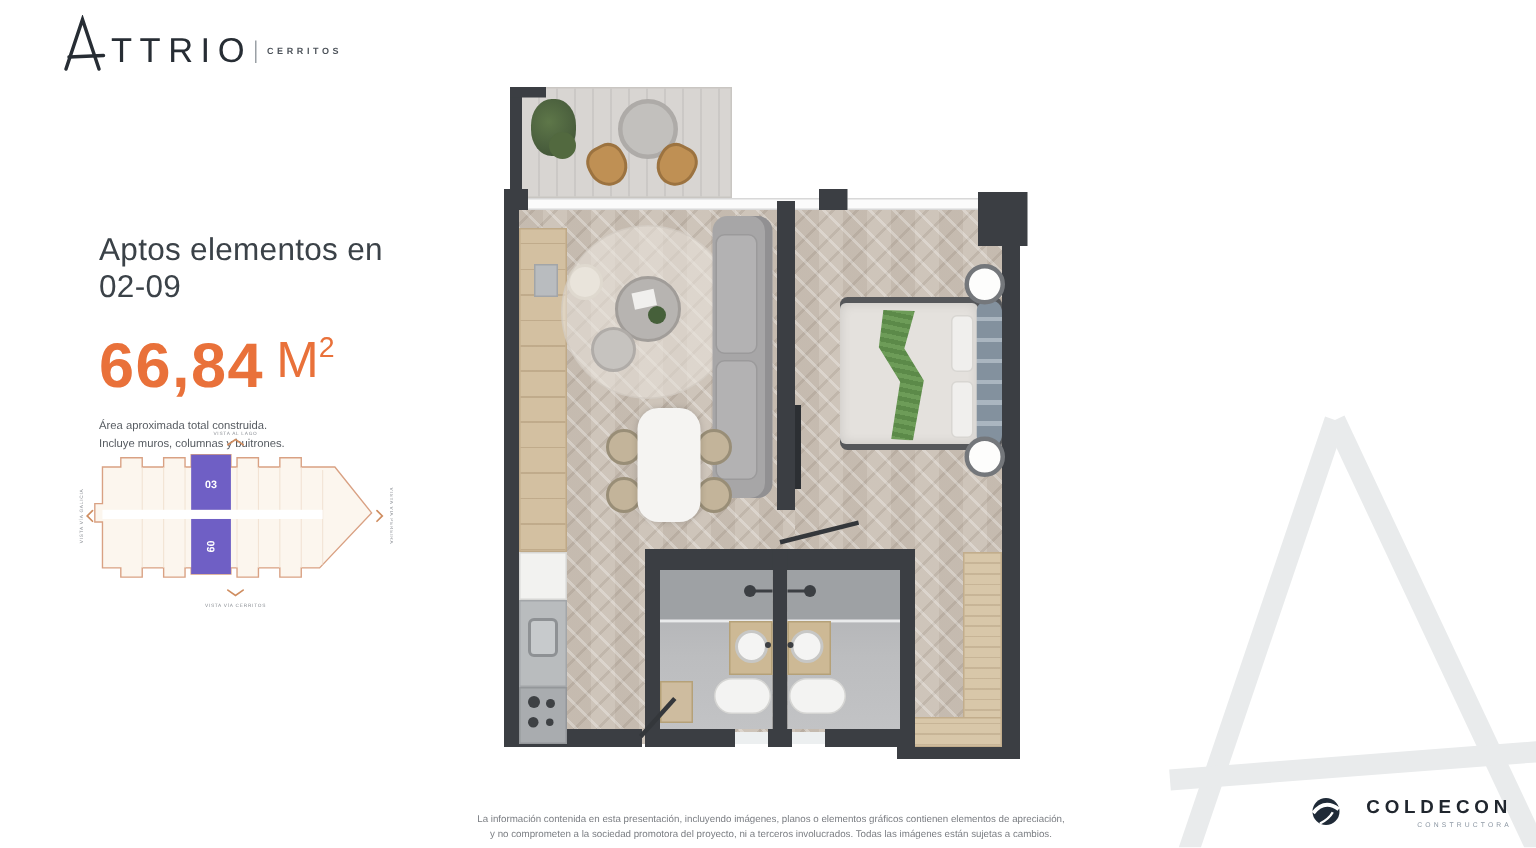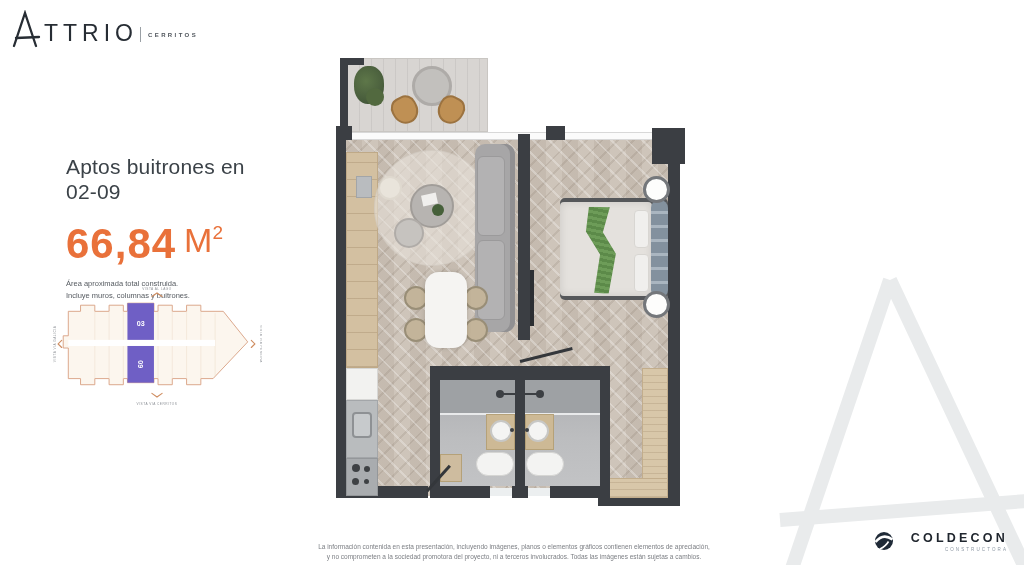--- a/index.html
+++ b/index.html
@@ -4,21 +4,21 @@
 <style>
   html,body{margin:0;padding:0;}
   body{
     width:1024px;height:565px;position:relative;overflow:hidden;
     background:#ffffff;font-family:"Liberation Sans",sans-serif;
   }
   .abs{position:absolute;}
   
   #watermark{position:absolute;left:740px;top:248px;width:284px;height:317px;z-index:0;}
   
-  #brand{position:absolute;left:10px;top:10px;display:flex;align-items:center;z-index:2;}
+  #brand{position:absolute;left:40px;top:10px;display:flex;align-items:center;z-index:2;}
   #brand .a-mark{margin-right:2px;}
   #brand .name{font-size:23px;letter-spacing:5px;color:#272d34;font-weight:500;margin-top:8px;}
   #brand .sep{width:1px;height:15px;background:#9aa0a5;margin:10px 7px 0 2px;}
   #brand .sub{font-size:6px;letter-spacing:2.4px;color:#4e545b;margin-top:11px;font-weight:700;}
   
   #panel{position:absolute;left:66px;top:154px;width:250px;z-index:2;}
   #panel .title{font-size:21px;color:#3b4248;font-weight:500;line-height:1.2;letter-spacing:.2px;}
   #panel .area{margin-top:16px;display:flex;align-items:flex-start;color:#e9713a;}
   #panel .area .val{font-size:42px;font-weight:700;letter-spacing:1px;}
   #panel .area .unit{font-size:34px;font-weight:400;margin-left:8px;margin-top:1px;}
@@ -84,21 +84,21 @@
       <path d="M6,28 L29,27"></path>
     </g>
   </svg>
   <span class="name">TTRIO</span>
   <span class="sep"></span>
   <span class="sub">CERRITOS</span>
 </div>
 
 <div id="panel">
   <div class="title">
-    <div>Aptos buitrones en</div>
+    <div>Aptos elementos en</div>
     <div>02-09</div>
   </div>
   <div class="area">
     <span class="val">66,84</span>
     <span class="unit"><span>M</span><sup>2</sup></span>
   </div>
   <div class="note">
     <div>Área aproximada total construida.</div>
     <div>Incluye muros, columnas y buitrones.</div>
   </div>

